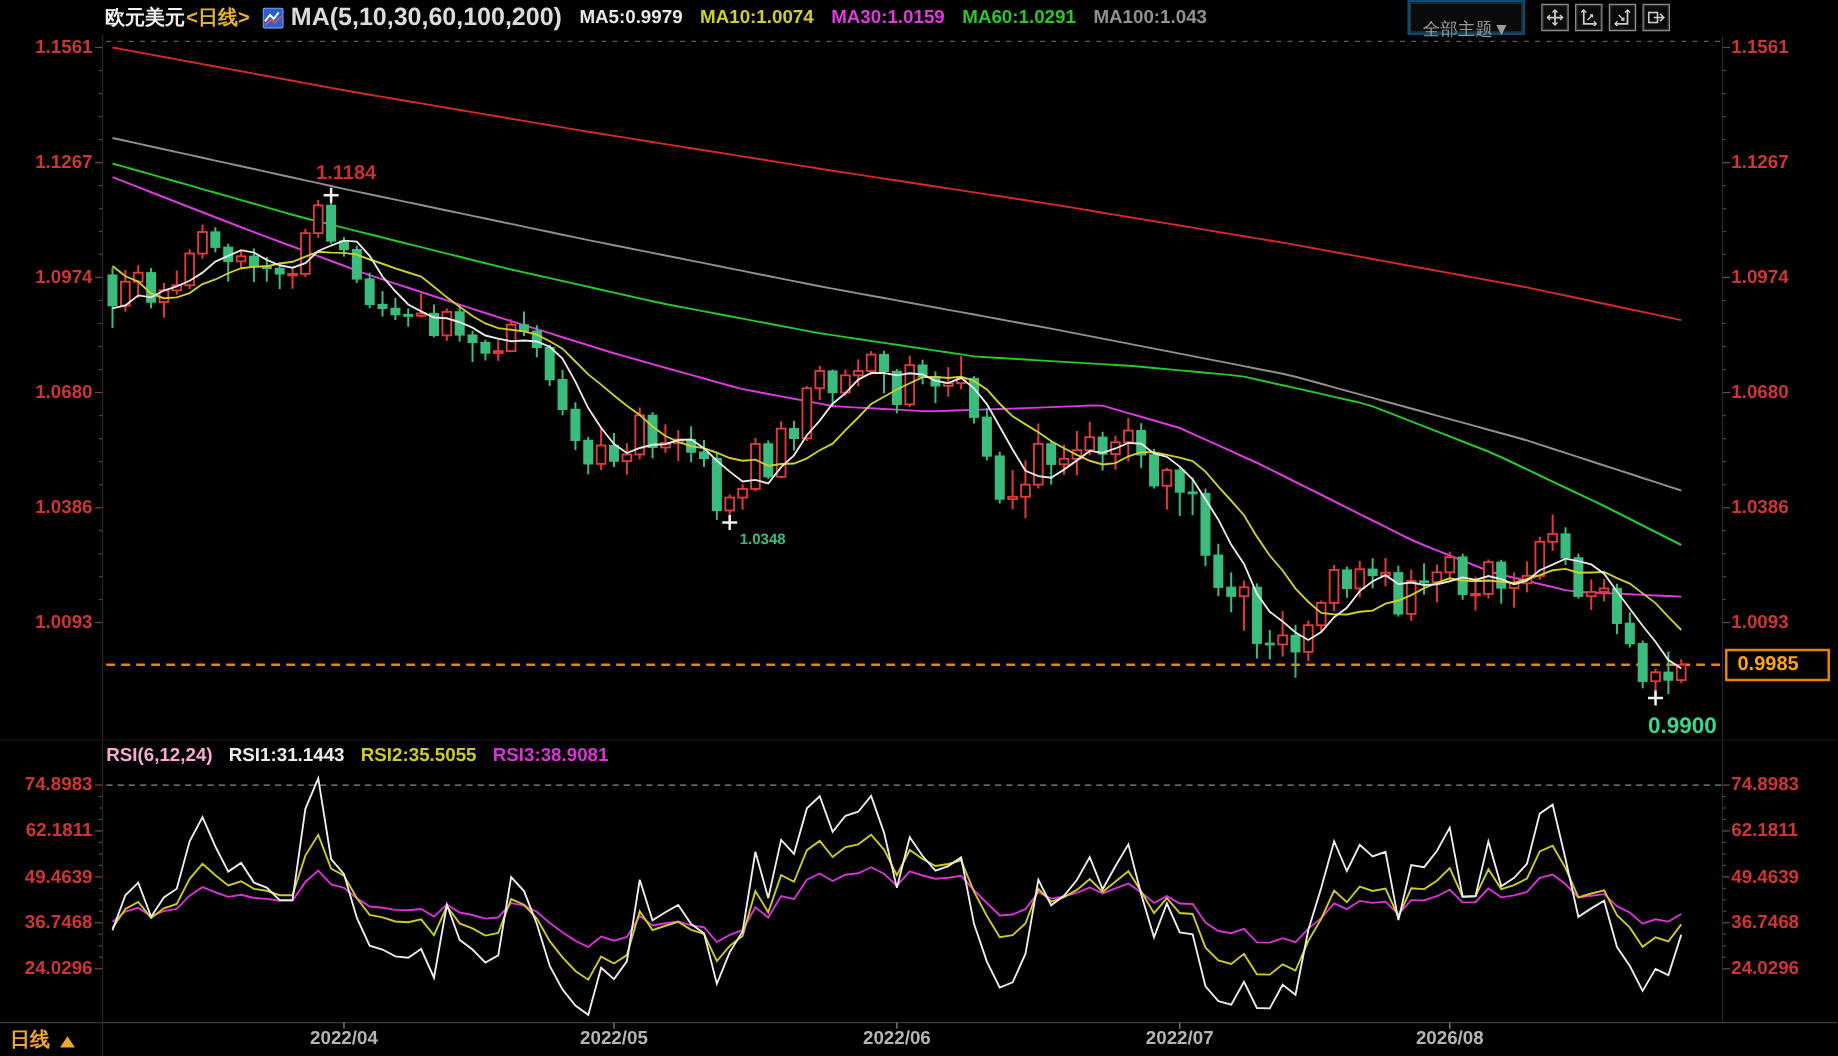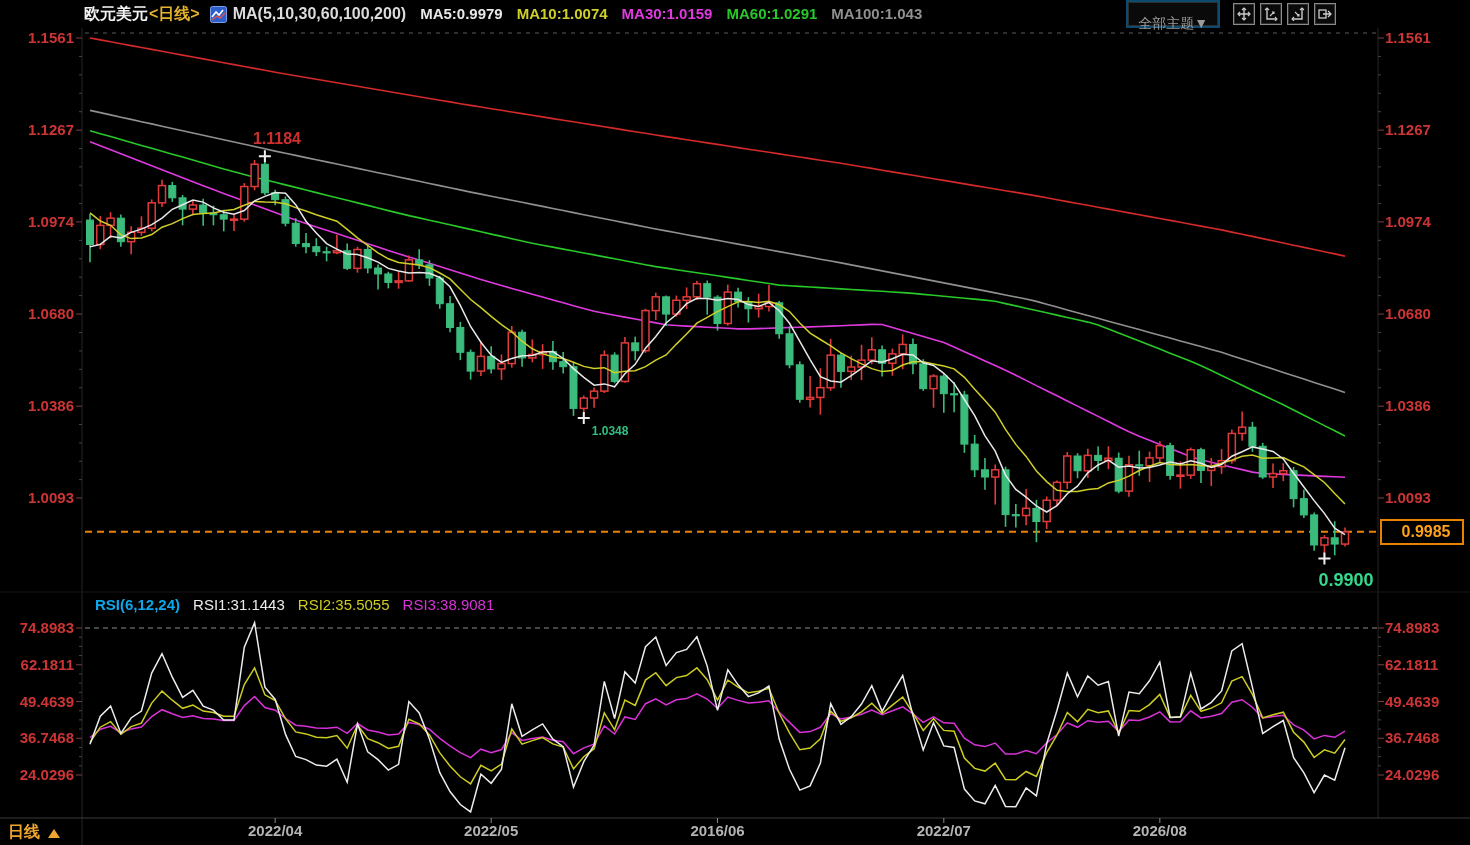--- a/index.html
+++ b/index.html
@@ -5,32 +5,32 @@
   html,body{margin:0;padding:0;background:#000;width:1470px;height:845px;overflow:hidden;
     font-family:"Liberation Sans","DejaVu Sans",sans-serif;}
   #stage{position:relative;width:1470px;height:845px;background:#000;}
   #chart-svg{position:absolute;left:0;top:0;z-index:1;}
   
   .hdr{position:absolute;left:0;top:0;width:1422px;height:28px;z-index:5;display:flex;
     align-items:center;padding-left:84px;box-sizing:border-box;white-space:nowrap;}
   .sym{color:#f2f2f2;font-size:16px;font-weight:bold;}
   .tag{color:#e3b22e;font-size:16px;font-weight:bold;margin-left:1px;}
   .chart-ic{margin:0 6px 0 10px;display:inline-flex;}
-  .mag{color:#dcdcdc;font-size:16px;font-weight:bold;}
+  .mag{color:#dcdcdc;font-size:20px;font-weight:bold;}
   .ma-item{font-size:15px;font-weight:bold;margin-left:14px;}
   .hdr-right{margin-left:auto;display:flex;align-items:center;padding-right:86px;gap:5px;}
   .theme-btn{background:#0a0a0a;border:2px solid #0c4a6e;box-shadow:inset 0 0 0 1px #2e2e2e;
     color:#9b9b9b;font-size:14px;font-weight:normal;height:21px;line-height:19px;
     padding:12px 10px;margin-right:8px;cursor:pointer;font-family:inherit;}
   .tool-btn{width:20px;height:20px;border:1px solid #8a8a8a;box-shadow:inset 0 0 0 1px #2e2e2e;
     display:inline-flex;align-items:center;justify-content:center;background:#0a0a0a;cursor:pointer;}
   
   .rsi-hdr{position:absolute;left:85px;top:596px;z-index:5;display:flex;white-space:nowrap;}
-  .rsi-group{color:#0ea5e9;font-size:15px;font-weight:bold;margin-left:10px;}
-  .rsi-item{font-size:15px;font-weight:normal;margin-left:13px;}
+  .rsi-group{color:#f9a8d4;font-size:15px;font-weight:bold;}
+  .rsi-item{font-size:15px;font-weight:bold;margin-left:13px;}
   
   .bbar{position:absolute;left:0;top:819px;width:1470px;height:26px;z-index:5;}
   .period-sel{position:absolute;left:8px;top:3px;display:flex;align-items:center;cursor:pointer;}
   .period-lbl{color:#efa62f;font-size:16px;font-weight:bold;}
   .tri-up{width:0;height:0;border-left:6px solid transparent;border-right:6px solid transparent;
     border-bottom:9px solid #efa62f;margin-left:8px;margin-top:2px;}
   
   .axlab{position:absolute;font-size:15px;font-weight:bold;color:#cd3535;z-index:4;pointer-events:none;}
   .axlab.left{width:72px;text-align:right;left:2px;}
   .axlab.right{left:1385px;width:80px;text-align:left;}
@@ -427,21 +427,21 @@
       <div class="axlab left" style="top: 655.75px;">62.1811</div>
       <div class="axlab right" style="top: 655.75px;">62.1811</div>
       <div class="axlab left" style="top: 692.5px;">49.4639</div>
       <div class="axlab right" style="top: 692.5px;">49.4639</div>
       <div class="axlab left" style="top: 729.25px;">36.7468</div>
       <div class="axlab right" style="top: 729.25px;">36.7468</div>
       <div class="axlab left" style="top: 766px;">24.0296</div>
       <div class="axlab right" style="top: 766px;">24.0296</div>
       <div class="datelab" style="left: 230.164px;">2022/04</div>
       <div class="datelab" style="left: 446.189px;">2022/05</div>
-      <div class="datelab" style="left: 672.5px;">2016/06</div>
+      <div class="datelab" style="left: 672.5px;">2022/06</div>
       <div class="datelab" style="left: 898.811px;">2022/07</div>
       <div class="datelab" style="left: 1114.84px;">2026/08</div>
     </div>
 
   <div class="hdr">
     <span class="sym">欧元美元</span>
     <span class="tag">&lt;日线&gt;</span>
     <span class="chart-ic">
       <svg width="17" height="17">
         <rect x="0.5" y="0.5" width="16" height="16" rx="2" fill="#2e5fce" stroke="#7aa0e8"></rect>
@@ -489,15 +489,15 @@
     <span class="period-sel">
       <span class="period-lbl">日线</span>
       <span class="tri-up"></span>
     </span>
     <div id="date-labels"></div>
   </div>
 
   <div id="ann-high" class="annlab" style="left: 252.877px; top: 130.134px;">1.1184</div>
   <div id="ann-low" class="annlab" style="left: 591.77px; top: 424.095px;">1.0348</div>
   <div id="ann-lastlow" class="annlab" style="left: 1318.43px; top: 570.477px;">0.9900</div>
-  <div id="price-box" style="left: 1380px; top: 518.842px; text-align: center;">0.9985</div>
+  <div id="price-box" style="left: 1380px; top: 518.842px;">0.9985</div>
 
 </div>
 
 </body></html>

